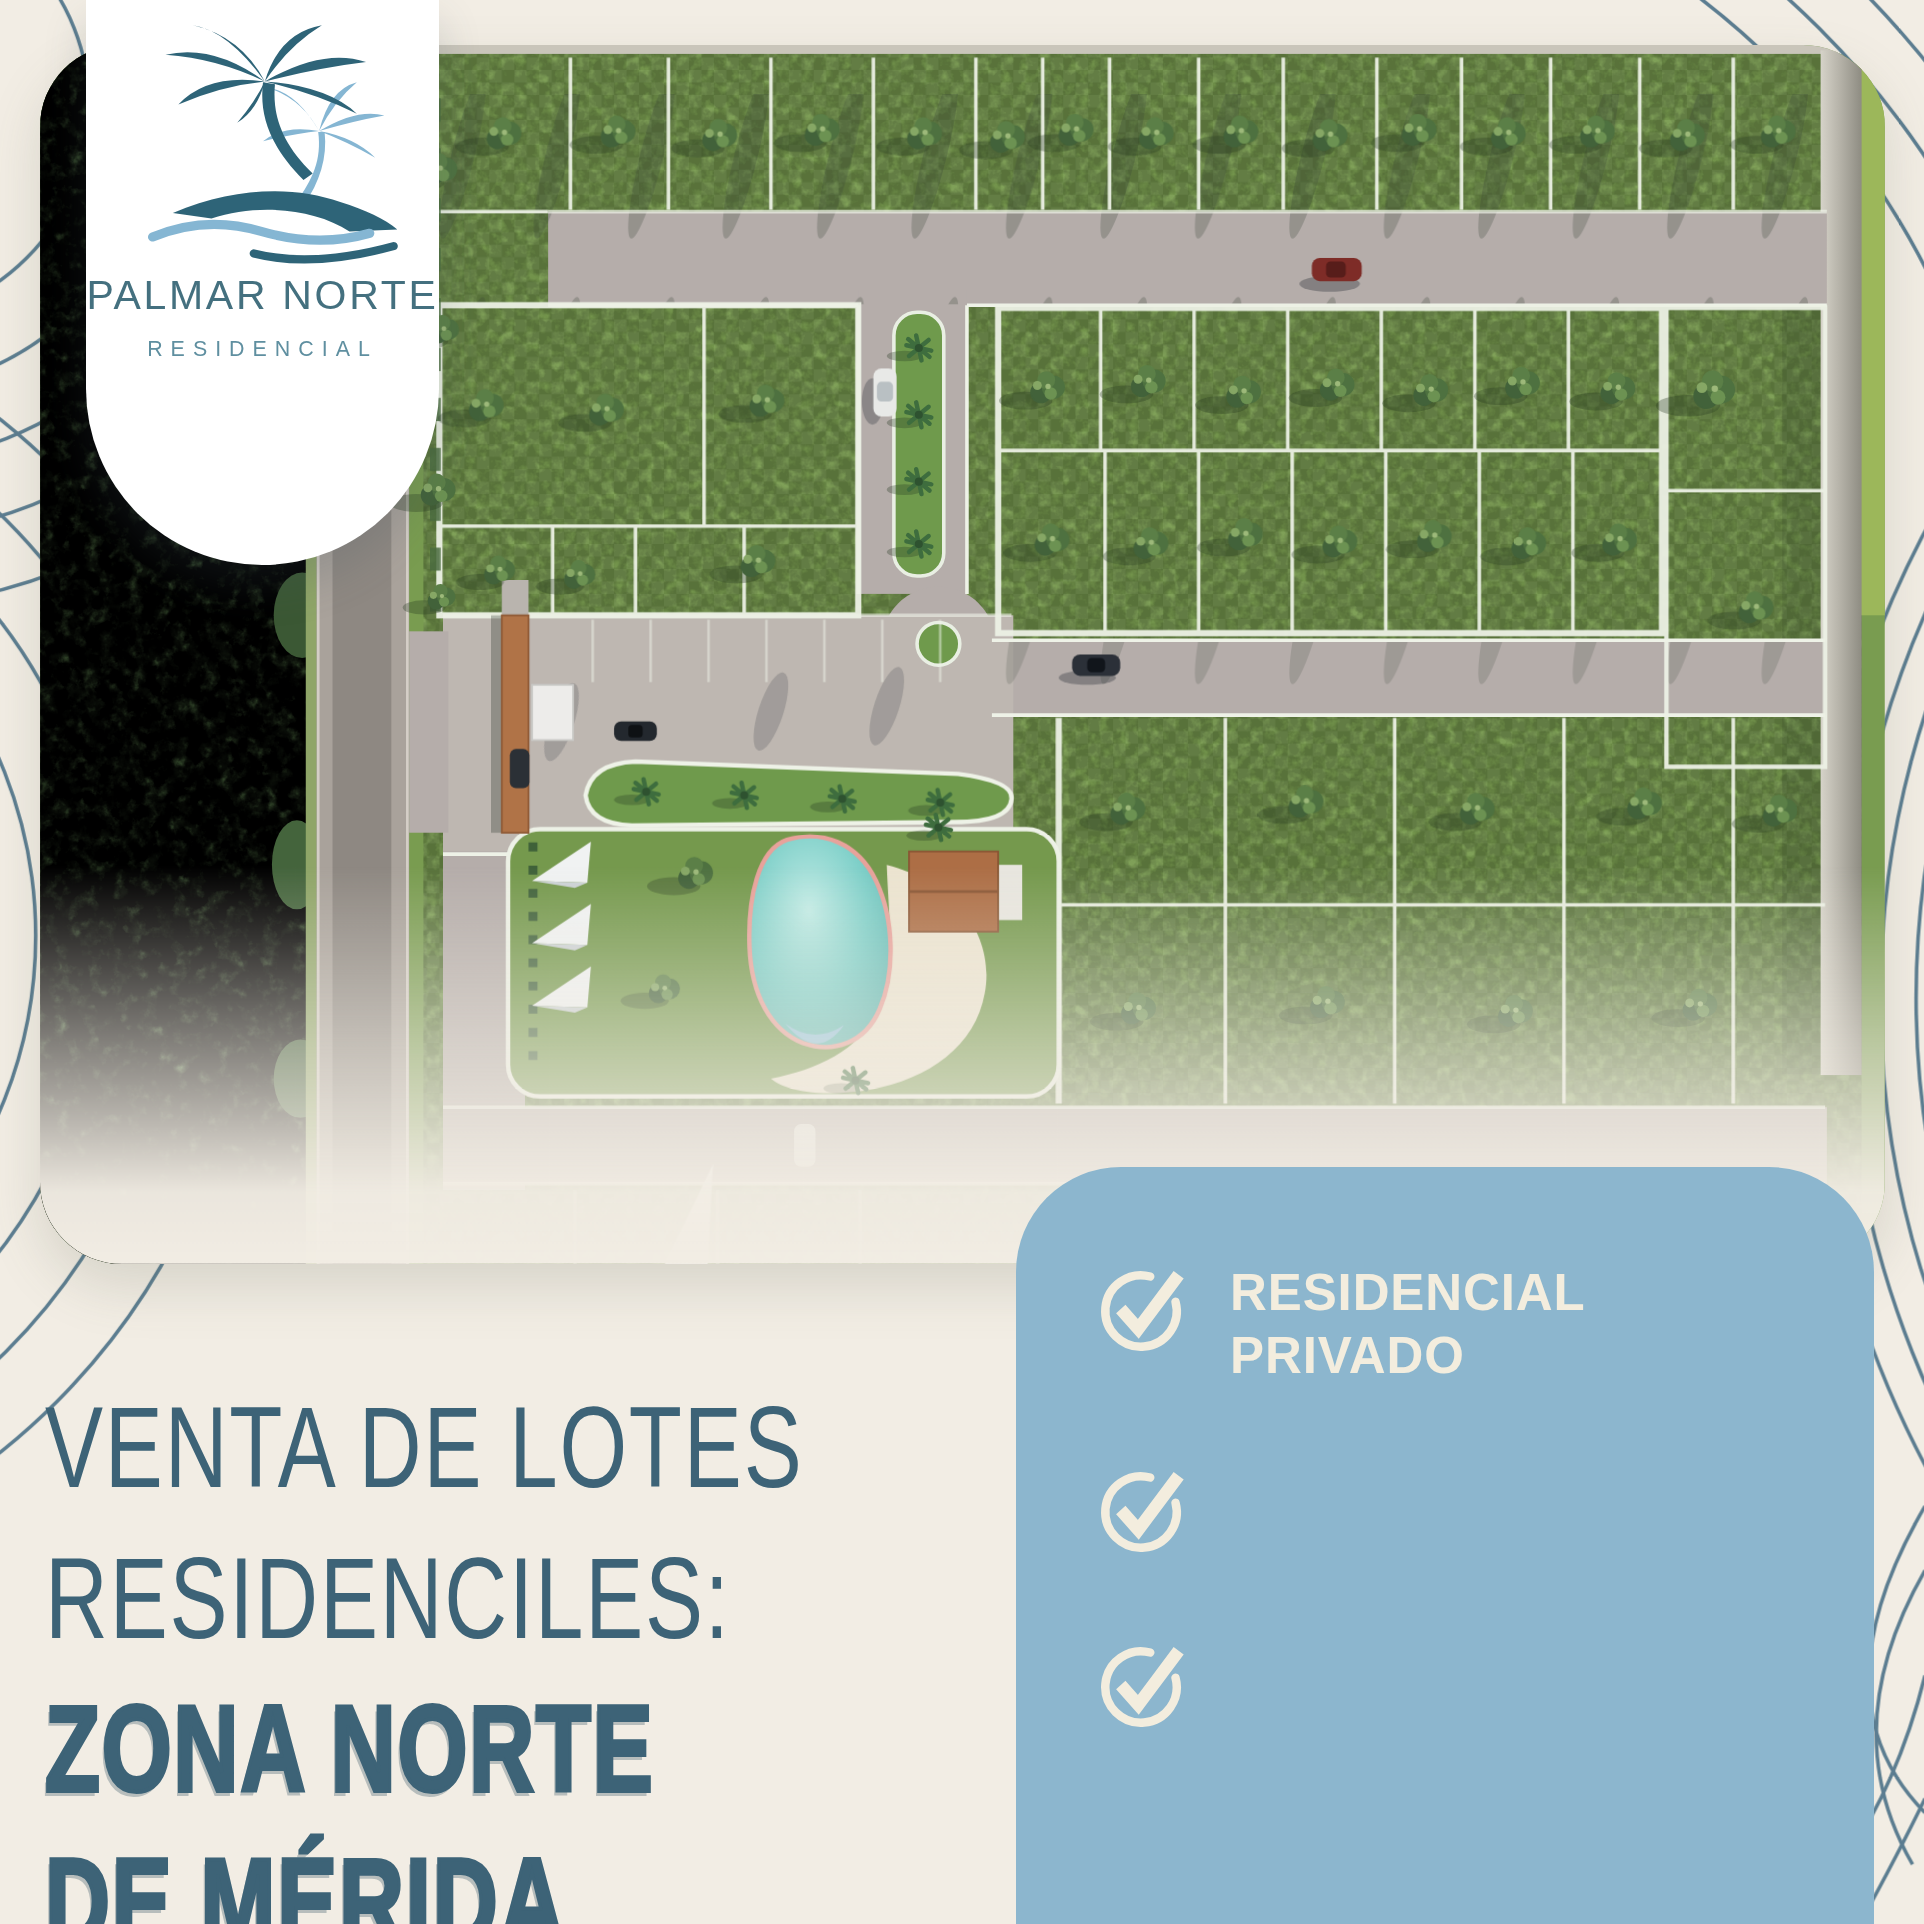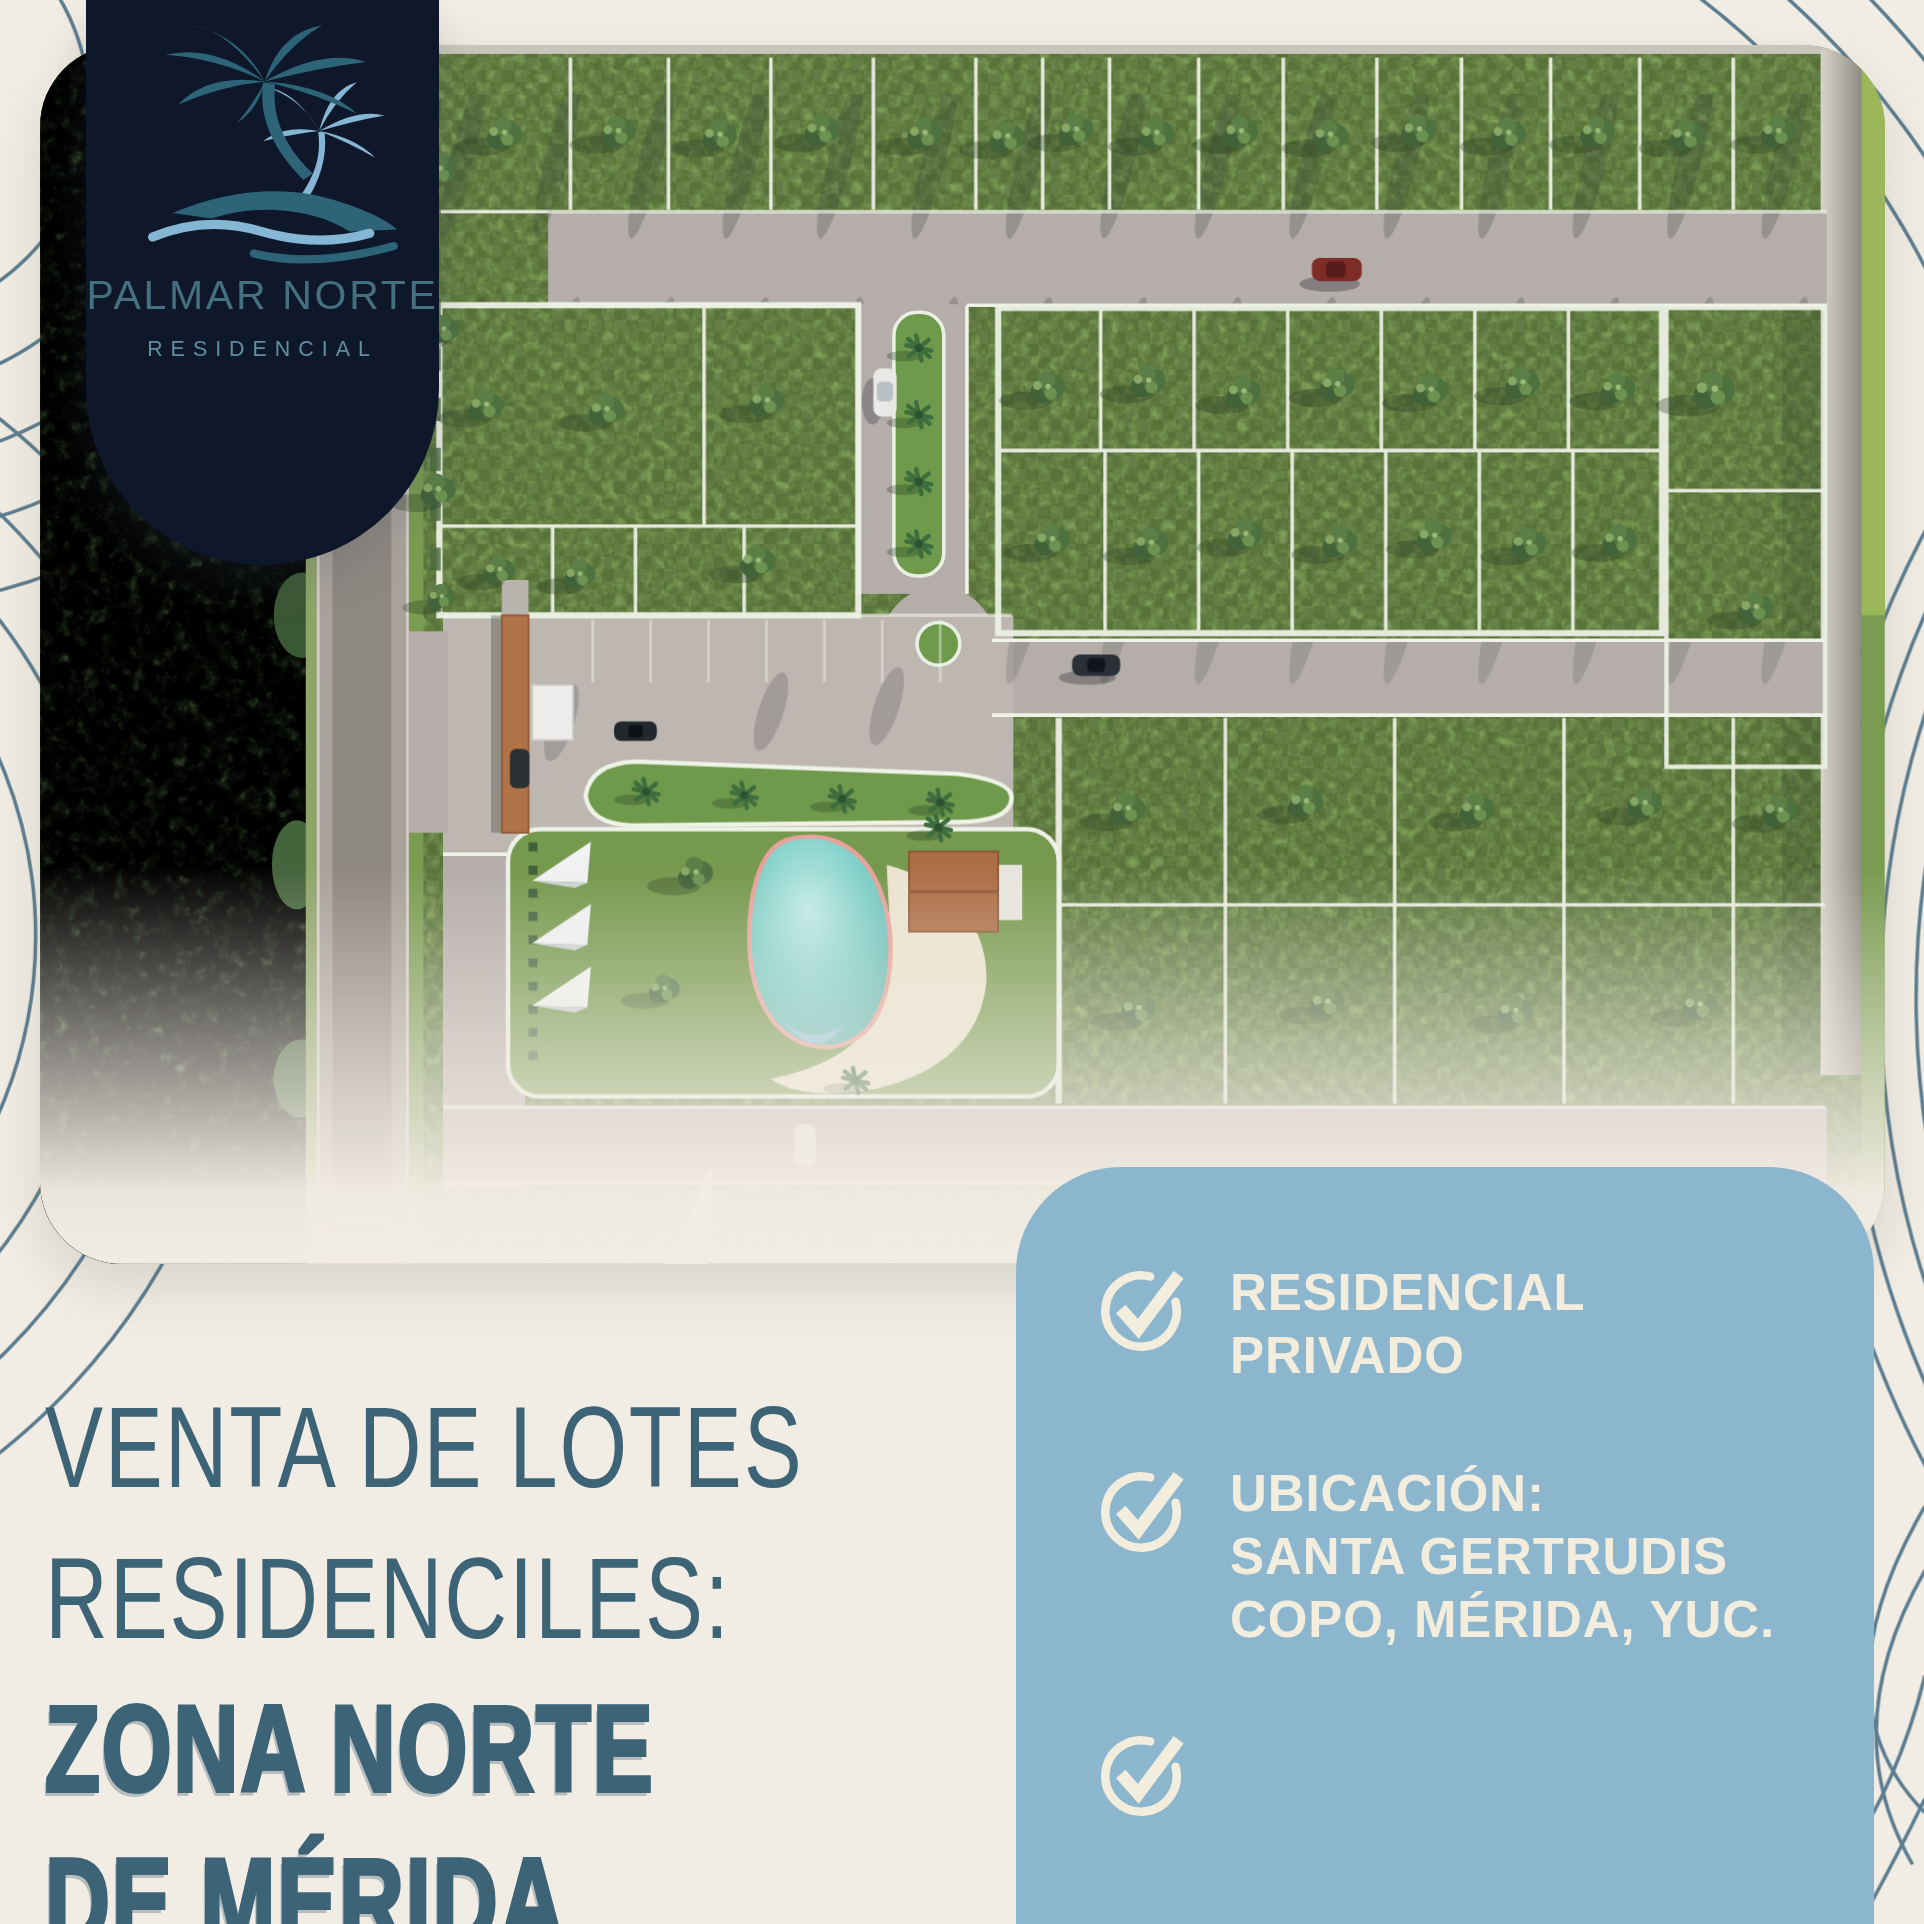--- a/index.html
+++ b/index.html
@@ -10,21 +10,21 @@
   #bg-decor{position:absolute;left:0;top:0;width:1925px;height:1925px;z-index:0;}
 
   
   #aerial{position:absolute;left:40px;top:45px;width:1845px;height:1219px;
     border-radius:82px;overflow:hidden;z-index:1;
     box-shadow:0 23px 53px rgba(96,100,84,.18);}
   #aerial svg{display:block;}
 
   
   #logo-card{position:absolute;left:86px;top:0;width:353px;height:565px;
-    background:#0f172a;border-radius:0 0 176px 176px;z-index:3;
+    background:#ffffff;border-radius:0 0 176px 176px;z-index:3;
     box-shadow:0 21.4px 43px rgba(70,85,95,.20);text-align:center;}
   #logo-card svg{margin-top:23px;}
   .brand-name{font-size:41px;font-weight:400;letter-spacing:2.7px;color:#44707f;margin-top:3.6px;}
   .brand-tagline{font-size:21.4px;font-weight:400;letter-spacing:8px;color:#5f8fa0;margin-top:18px;}
 
   
   #headline{position:absolute;left:45px;top:1371px;width:793px;z-index:2;
     text-align:left;color:#3d6377;}
   .h-reg{display:block;font-size:87px;font-weight:400;letter-spacing:1.8px;
     line-height:151px;transform:scaleY(1.32);}
@@ -393,23 +393,20 @@
       <path d="M -18 3 L -3 20 L 38 -35" stroke="#f3edde" stroke-width="14" fill="none" stroke-linecap="square"></path>
     </svg>
     <div class="feature-text">RESIDENCIAL
 PRIVADO</div>
   </div>
   <div class="feature">
     <svg class="feature-icon" viewBox="-56 -56 112 112" xmlns="http://www.w3.org/2000/svg">
       <path d="M 10.35 -38.64 A 40 40 0 1 0 38.64 -10.35" stroke="#f3edde" stroke-width="9.5" fill="none" stroke-linecap="round"></path>
       <path d="M -18 3 L -3 20 L 38 -35" stroke="#f3edde" stroke-width="14" fill="none" stroke-linecap="square"></path>
     </svg>
-    <div class="feature-text">UBICACIÓN:
-SANTA GERTRUDIS
-COPO, MÉRIDA, YUC.</div>
   </div>
   <div class="feature">
     <svg class="feature-icon" viewBox="-56 -56 112 112" xmlns="http://www.w3.org/2000/svg">
       <path d="M 10.35 -38.64 A 40 40 0 1 0 38.64 -10.35" stroke="#f3edde" stroke-width="9.5" fill="none" stroke-linecap="round"></path>
       <path d="M -18 3 L -3 20 L 38 -35" stroke="#f3edde" stroke-width="14" fill="none" stroke-linecap="square"></path>
     </svg>
   </div>
 </div>
 
 

